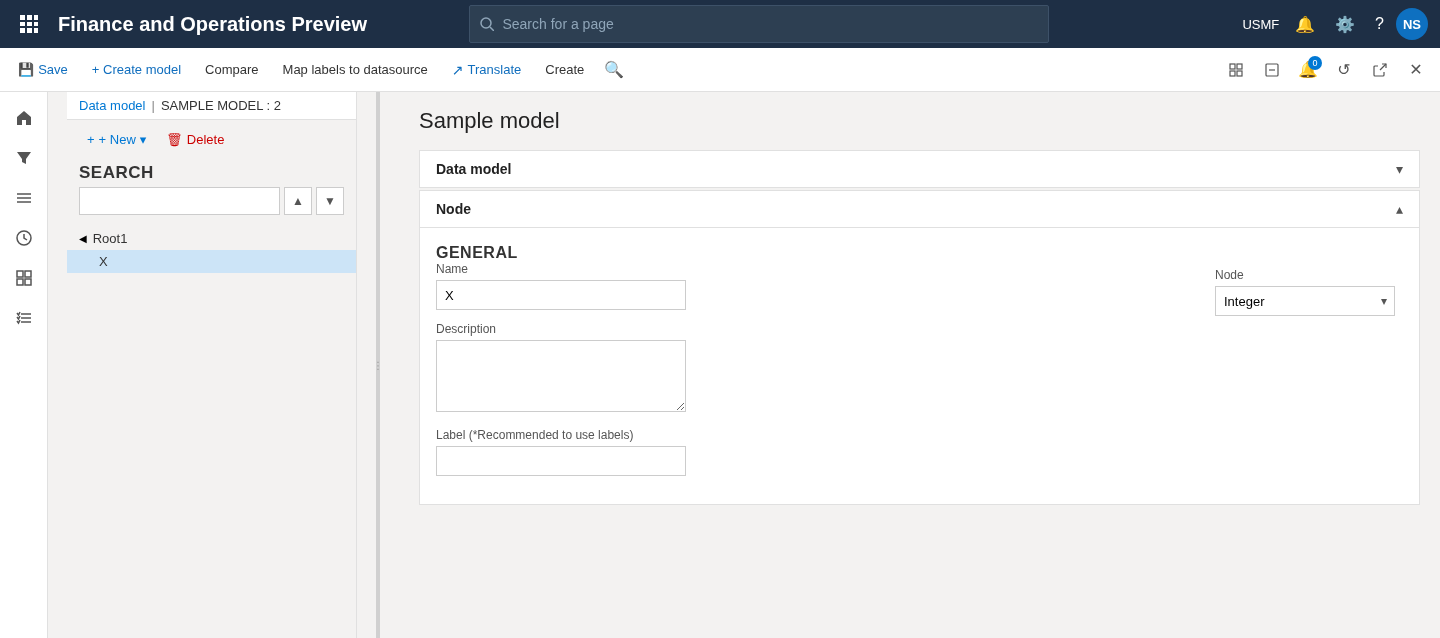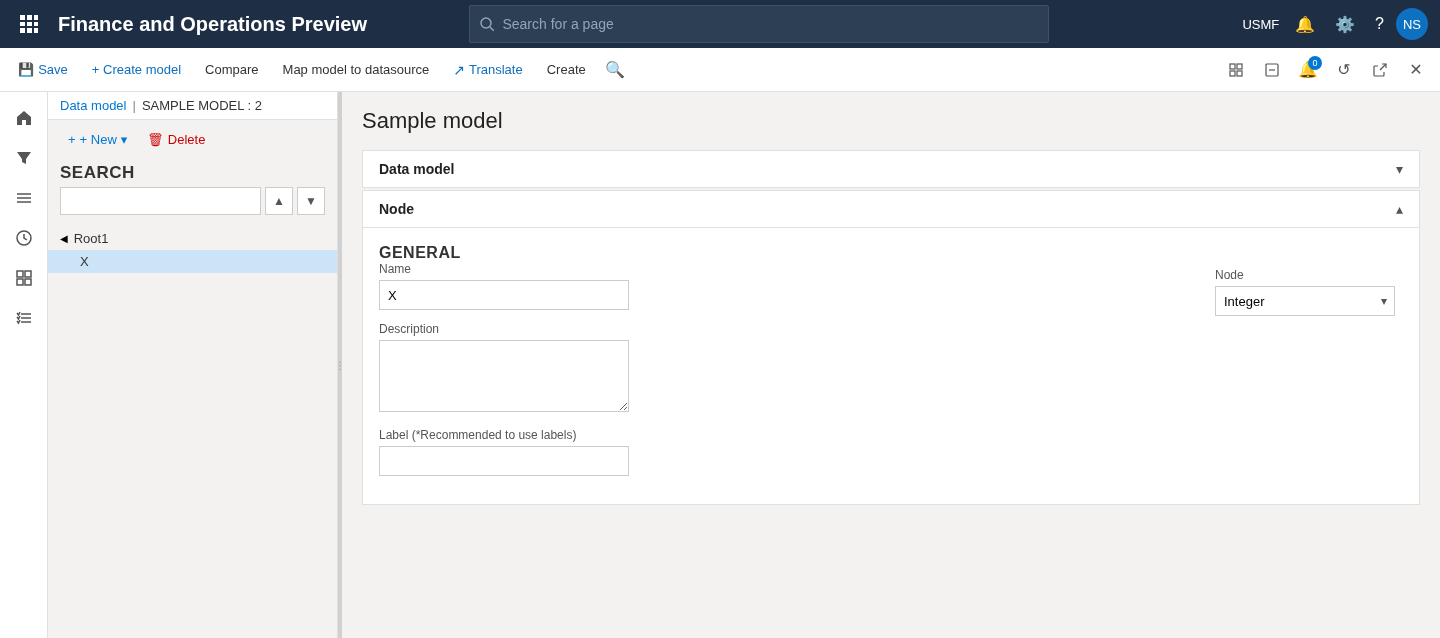--- a/index.html
+++ b/index.html
@@ -70,21 +70,21 @@
     .avatar {
       width: 32px;
       height: 32px;
       border-radius: 50%;
       background: #0e70c0;
       color: white;
       display: flex;
       align-items: center;
       justify-content: center;
       font-size: 13px;
-      font-weight: 400;
+      font-weight: 700;
       cursor: pointer;
     }
 
     
     .command-bar {
       background: white;
       border-bottom: 1px solid #e0e0e0;
       height: 44px;
       display: flex;
       align-items: center;
@@ -138,20 +138,21 @@
       height: 14px;
       display: flex;
       align-items: center;
       justify-content: center;
     }
 
     
     .main-layout {
       display: flex;
       height: calc(638px - 48px - 44px);
+      gap: 19px;
     }
 
     
     .sidebar-icons {
       width: 48px;
       background: white;
       border-right: 1px solid #e0e0e0;
       display: flex;
       flex-direction: column;
       align-items: center;
@@ -430,21 +431,21 @@
     <span>💾</span>
     <span>Save</span>
   </button>
   <button class="cmd-btn">
     <span>+ Create model</span>
   </button>
   <button class="cmd-btn dark">
     <span>Compare</span>
   </button>
   <button class="cmd-btn dark">
-    <span>Map model to datasource</span>
+    <span>Map labels to datasource</span>
   </button>
   <button class="cmd-btn">
     <span style="font-size:14px;">↗</span>
     <span>Translate</span>
   </button>
   <button class="cmd-btn dark">
     <span>Create</span>
   </button>
   <button class="cmd-icon-btn">🔍</button>
   <div class="cmd-bar-right">

